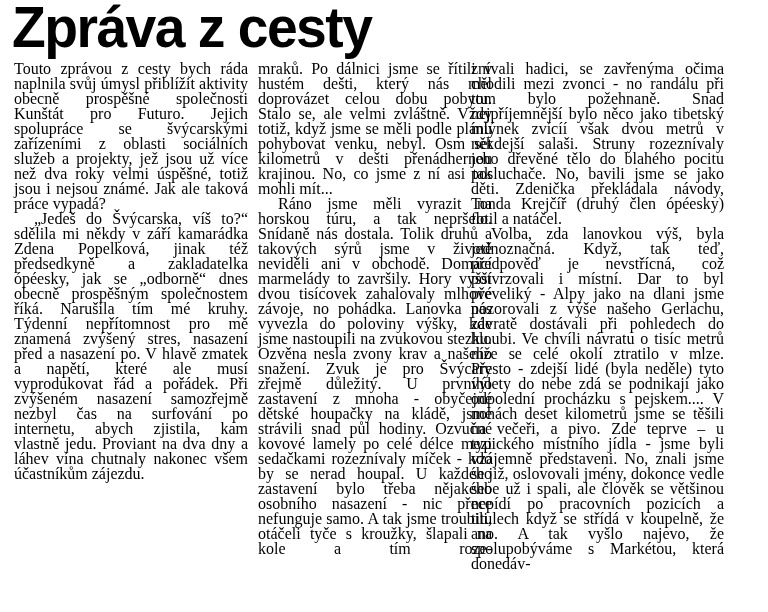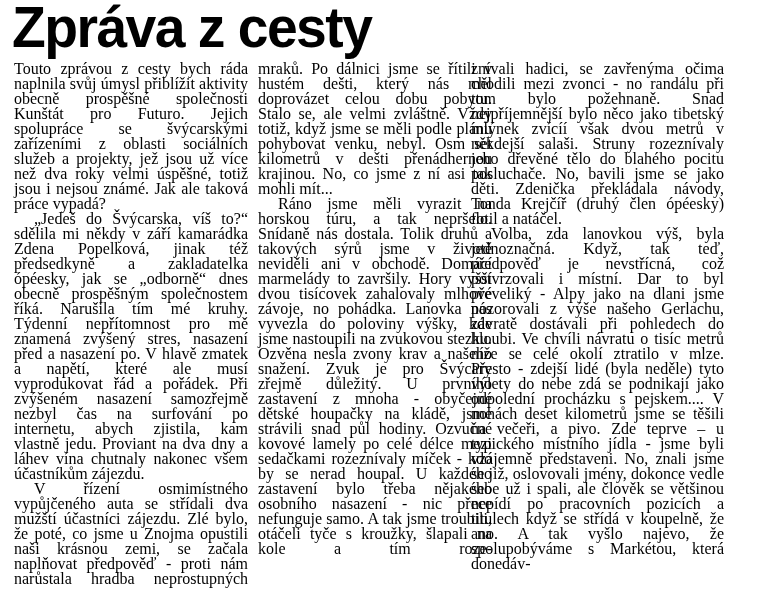--- a/index.html
+++ b/index.html
@@ -91,21 +91,20 @@
 
 <div class="page">
 
   <h1 class="headline">Zpráva z cesty</h1>
 
   <div class="columns">
 
     <div class="col col-1">
       <p class="cont flow-end">Touto zprávou z cesty bych ráda naplnila svůj úmysl přiblížit aktivity obecně prospěšné společnosti Kunštát pro Futuro. Jejich spolupráce se švýcarskými zařízeními z oblasti sociálních služeb a projekty, jež jsou už více než dva roky velmi úspěšné, totiž jsou i nejsou známé. Jak ale taková práce vypadá?</p>
       <p class="indent flow-end">„Jedeš do Švýcarska, víš to?“ sdělila mi někdy v září kamarádka Zdena Popelková, jinak též předsedkyně a zakladatelka ópéesky, jak se „odborně“ dnes obecně prospěšným společnostem říká. Narušila tím mé kruhy. Týdenní nepřítomnost pro mě znamená zvýšený stres, nasazení před a nasazení po. V hlavě zmatek a napětí, které ale musí vyprodukovat řád a pořádek. Při zvýšeném nasazení samozřejmě nezbyl čas na surfování po internetu, abych zjistila, kam vlastně jedu. Proviant na dva dny a láhev vína chutnaly nakonec všem účastníkům zájezdu.</p>
-      <p class="indent flow-cut">V řízení osmimístného vypůjčeného auta se střídali dva mužští účastníci zájezdu. Zlé bylo, že poté, co jsme u Znojma opustili naši krásnou zemi, se začala naplňovat předpověď - proti nám narůstala hradba neprostupných</p>
     </div>
 
     <div class="col col-2">
       <p class="cont flow-end">mraků. Po dálnici jsme se řítili v hustém dešti, který nás měl doprovázet celou dobu pobytu. Stalo se, ale velmi zvláštně. Vždy totiž, když jsme se měli podle plánu pohybovat venku, nebyl. Osm set kilometrů v dešti přenádhernou krajinou. No, co jsme z ní asi tak mohli mít...</p>
       <p class="indent flow-cut">Ráno jsme měli vyrazit na horskou túru, a tak nepršelo. Snídaně nás dostala. Tolik druhů a takových sýrů jsme v životě neviděli ani v obchodě. Domácí marmelády to završily. Hory vyšší dvou tisícovek zahalovaly mlhové závoje, no pohádka. Lanovka nás vyvezla do poloviny výšky, kde jsme nastoupili na zvukovou stezku. Ozvěna nesla zvony krav a našeho snažení. Zvuk je pro Švýcary zřejmě důležitý. U prvního zastavení z mnoha - obyčejné dětské houpačky na kládě, jsme strávili snad půl hodiny. Ozvučné kovové lamely po celé délce mezi sedačkami rozeznívaly míček - kdo by se nerad houpal. U každého zastavení bylo třeba nějakého osobního nasazení - nic přece nefunguje samo. A tak jsme troubili, otáčeli tyče s kroužky, šlapali na kole a tím roze-</p>
     </div>
 
     <div class="col col-3">
       <p class="cont flow-end">znívali hadici, se zavřenýma očima chodili mezi zvonci - no randálu při tom bylo požehnaně. Snad nejpříjemnější bylo něco jako tibetský mlýnek zvícíí však dvou metrů v někdejší salaši. Struny rozeznívaly jeho dřevěné tělo do blahého pocitu posluchače. No, bavili jsme se jako děti. Zdenička překládala návody, Tonda Krejčíř (druhý člen ópéesky) fotil a natáčel.</p>
       <p class="indent flow-cut">Volba, zda lanovkou výš, byla jednoznačná. Když, tak teď, předpověď je nevstřícná, což potvrzovali i místní. Dar to byl převeliký - Alpy jako na dlani jsme pozorovali z výše našeho Gerlachu, závratě dostávali při pohledech do hloubi. Ve chvíli návratu o tisíc metrů níže se celé okolí ztratilo v mlze. Přesto - zdejší lidé (byla neděle) tyto výlety do nebe zdá se podnikají jako odpolední procházku s pejskem.... V nohách deset kilometrů jsme se těšili na večeři, a pivo. Zde teprve – u typického místního jídla - jsme byli vzájemně představeni. No, znali jsme se již, oslovovali jmény, dokonce vedle sebe už i spali, ale člověk se většinou nepídí po pracovních pozicích a titulech když se střídá v koupelně, že ano. A tak vyšlo najevo, že spolupobýváme s Markétou, která donedáv-</p>

